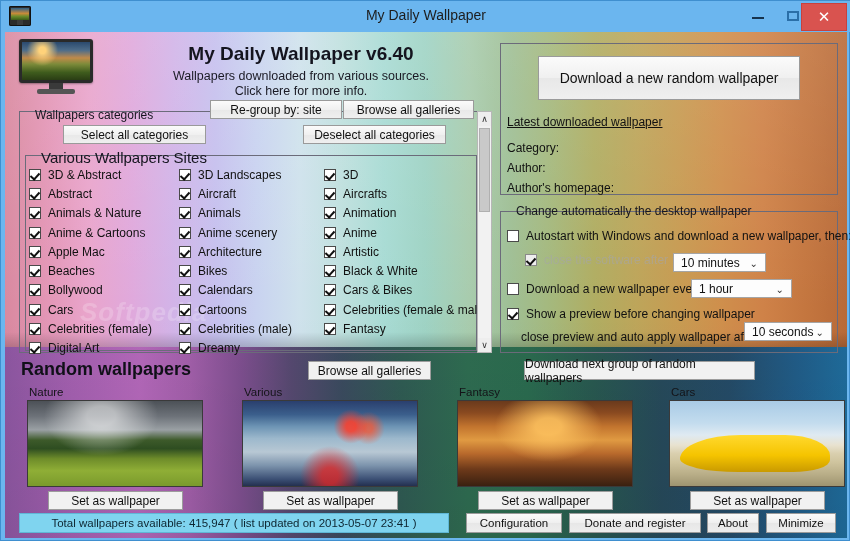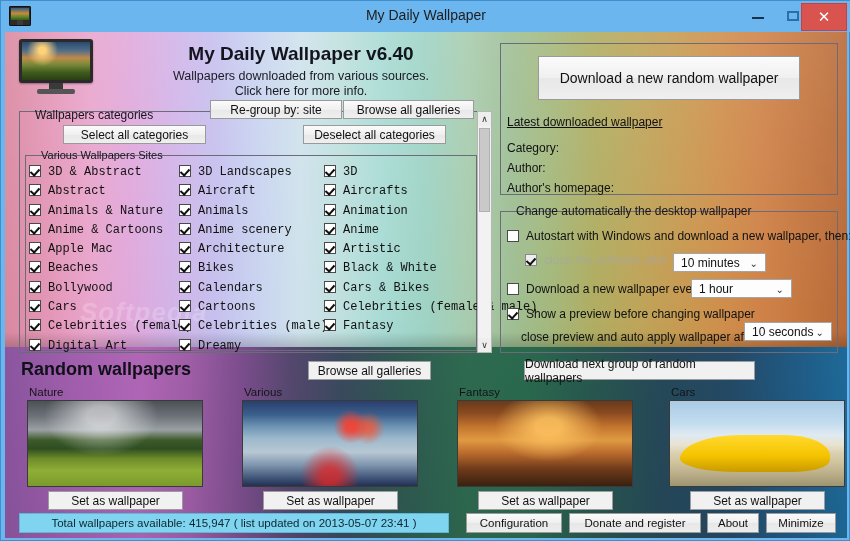--- a/index.html
+++ b/index.html
@@ -138,28 +138,28 @@
   }
   .btn.flat{
     background:#f1f1f1;border:1px solid #9c9c9c;
   }
   #btn-regroup{left:209px;top:99px;width:132px;height:19px;}
   #btn-browse-top{left:342px;top:99px;width:131px;height:19px;}
   #btn-select-all{left:62px;top:124px;width:143px;height:19px;}
   #btn-deselect-all{left:302px;top:124px;width:143px;height:19px;}
   
   #sites-group{left:24px;top:154px;width:452px;height:196px;}
-  .sites-title{left:36px;top:148px;font-size:11px;}
+  .sites-title{left:36px;top:148px;font-size:15px;}
   
   .cbcol{position:absolute;top:164px;}
   .cbcol.c1{left:28px;width:148px;}
   .cbcol.c2{left:178px;width:145px;}
   .cbcol.c3{left:323px;width:150px;}
   .cbrow{
-    position:relative;height:19.3px;display:flex;align-items:flex-start;font-family:Liberation Mono, monospace;
+    position:relative;height:19.3px;display:flex;align-items:center;
   }
   .cb{
     width:12px;height:12px;box-sizing:border-box;
     background:#fff;border:1px solid #4a4a4a;
     position:relative;flex:none;margin-right:7px;
   }
   .cb.checked::after{
     content:"";position:absolute;left:2px;top:1px;width:4px;height:7px;
     border:solid #111;border-width:0 2px 2px 0;transform:rotate(42deg);
   }

